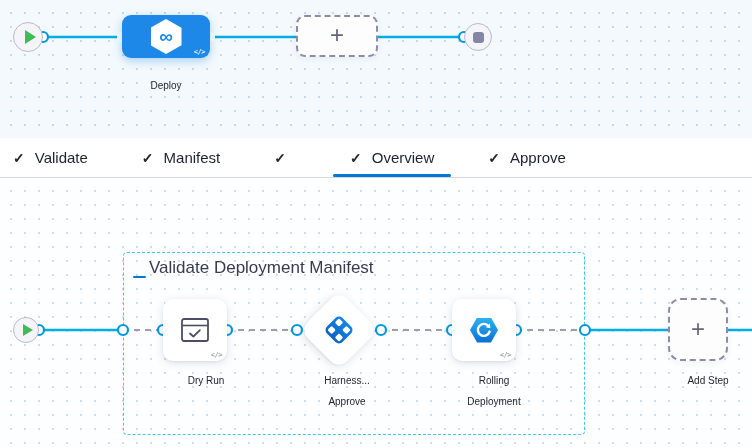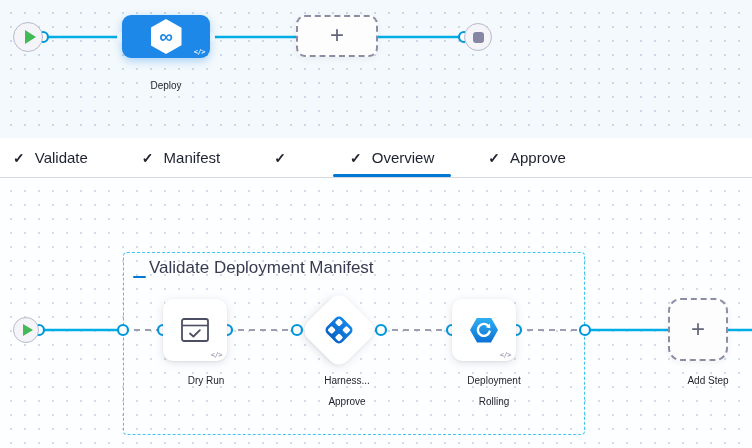--- a/index.html
+++ b/index.html
@@ -240,22 +240,22 @@
   <div class="step-card" style="left:452px;top:121px;">
     <div class="roll-hex">
       <svg width="18" height="18" viewBox="0 0 18 18">
         <path d="M13.6 5.2 A6 6 0 1 0 14.6 10.6" fill="none" stroke="#fff" stroke-width="2.4" stroke-linecap="round"></path>
         <path d="M14.8 2.6 L15.4 7.2 L10.8 6.2 Z" fill="#fff"></path>
       </svg>
     </div>
     <span class="code-badge gray">&lt;/&gt;</span>
   </div>
   <div class="node-label" style="left:434px;top:192px;">
+    <div>Rolling</div>
     <div>Deployment</div>
-    <div>Rolling</div>
   </div>
 
   <div class="dashed-box" style="left:668px;top:120px;width:60px;height:63px;border-radius:13px;">
     <span class="plus">+</span>
   </div>
   <div class="node-label" style="left:648px;top:192px;">Add Step</div>
 
 </div>
 
 </body></html>

